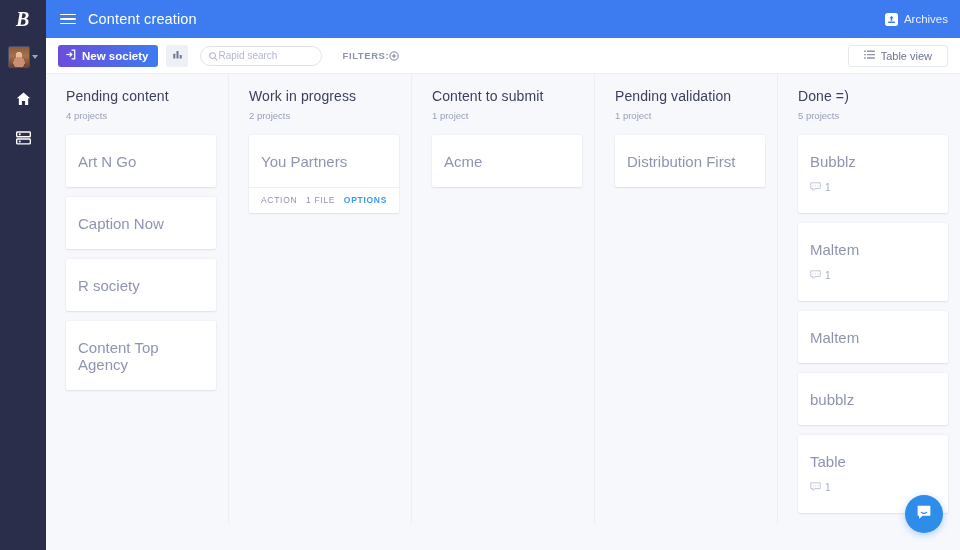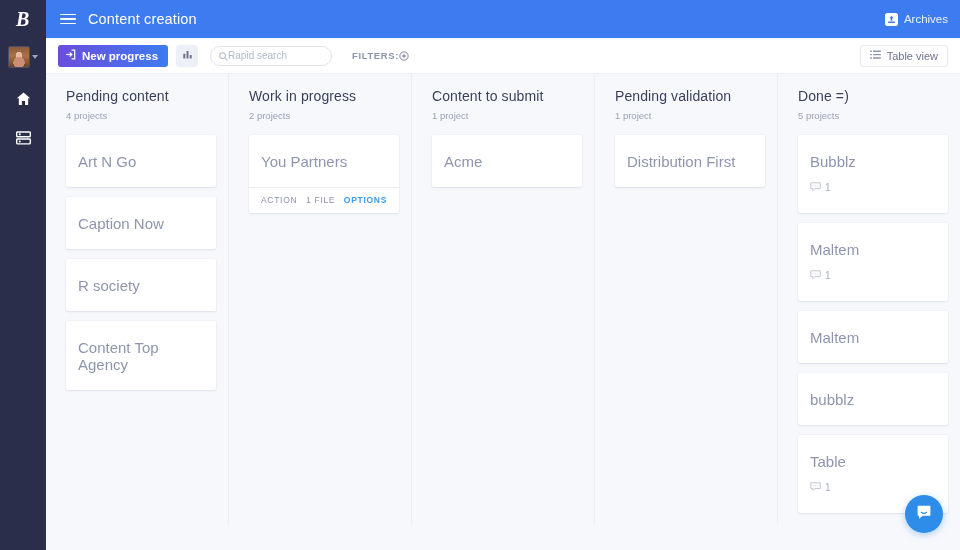--- a/index.html
+++ b/index.html
@@ -89,21 +89,21 @@
   }
   .search input {
     border: none; outline: none; font-size: 10px; color: #a7adc4;
     width: 100%; background: transparent; font-family: "Liberation Sans", sans-serif;
   }
   .search input::placeholder { color: #b3b8cc; }
   .filters { display: flex; align-items: center; margin-left: 12px; cursor: pointer; }
   .filters-label { font-size: 9.5px; color: #8d93ab; letter-spacing: .6px; font-weight: bold; }
   .toolbar-spacer { flex: 1 1 auto; }
   .btn-table {
-    height: 22px; padding: 0 9px; border: 1px solid #e6e9f2; border-radius: 3px;
+    height: 22px; padding: 0 15px; border: 1px solid #e6e9f2; border-radius: 3px;
     background: #fff; color: #6f7590; font-size: 11px;
     display: flex; align-items: center; gap: 6px; cursor: pointer;
     font-family: "Liberation Sans", sans-serif;
   }
 
   
   .board { flex: 1 1 auto; display: flex; background: #f7f8fc; overflow: hidden; }
   .col {
     flex: 1 1 0; min-width: 0; padding: 14px 12px 0 20px;
     border-right: 1px solid #eceef6; position: relative;
@@ -193,21 +193,21 @@
 
     <div class="toolbar">
       <button class="btn-new">
         <span>
           <svg width="11" height="11" viewBox="0 0 12 12" fill="none" stroke="#ffffff" stroke-width="1.3">
             <path d="M7.2 1.2 H10.6 V10.8 H7.2"></path>
             <path d="M1.4 6 H7.4"></path>
             <path d="M5.1 3.7 L7.5 6 L5.1 8.3"></path>
           </svg>
         </span>
-        <span>New progress</span>
+        <span>New society</span>
       </button>
 
       <button class="btn-chart">
         <span>
           <svg width="11" height="11" viewBox="0 0 12 12" fill="#6f7590">
             <rect x="1.4" y="5.2" width="2.2" height="5.2" rx="0.4"></rect>
             <rect x="4.9" y="2.2" width="2.2" height="8.2" rx="0.4"></rect>
             <rect x="8.4" y="6.6" width="2.2" height="3.8" rx="0.4"></rect>
           </svg>
         </span>

